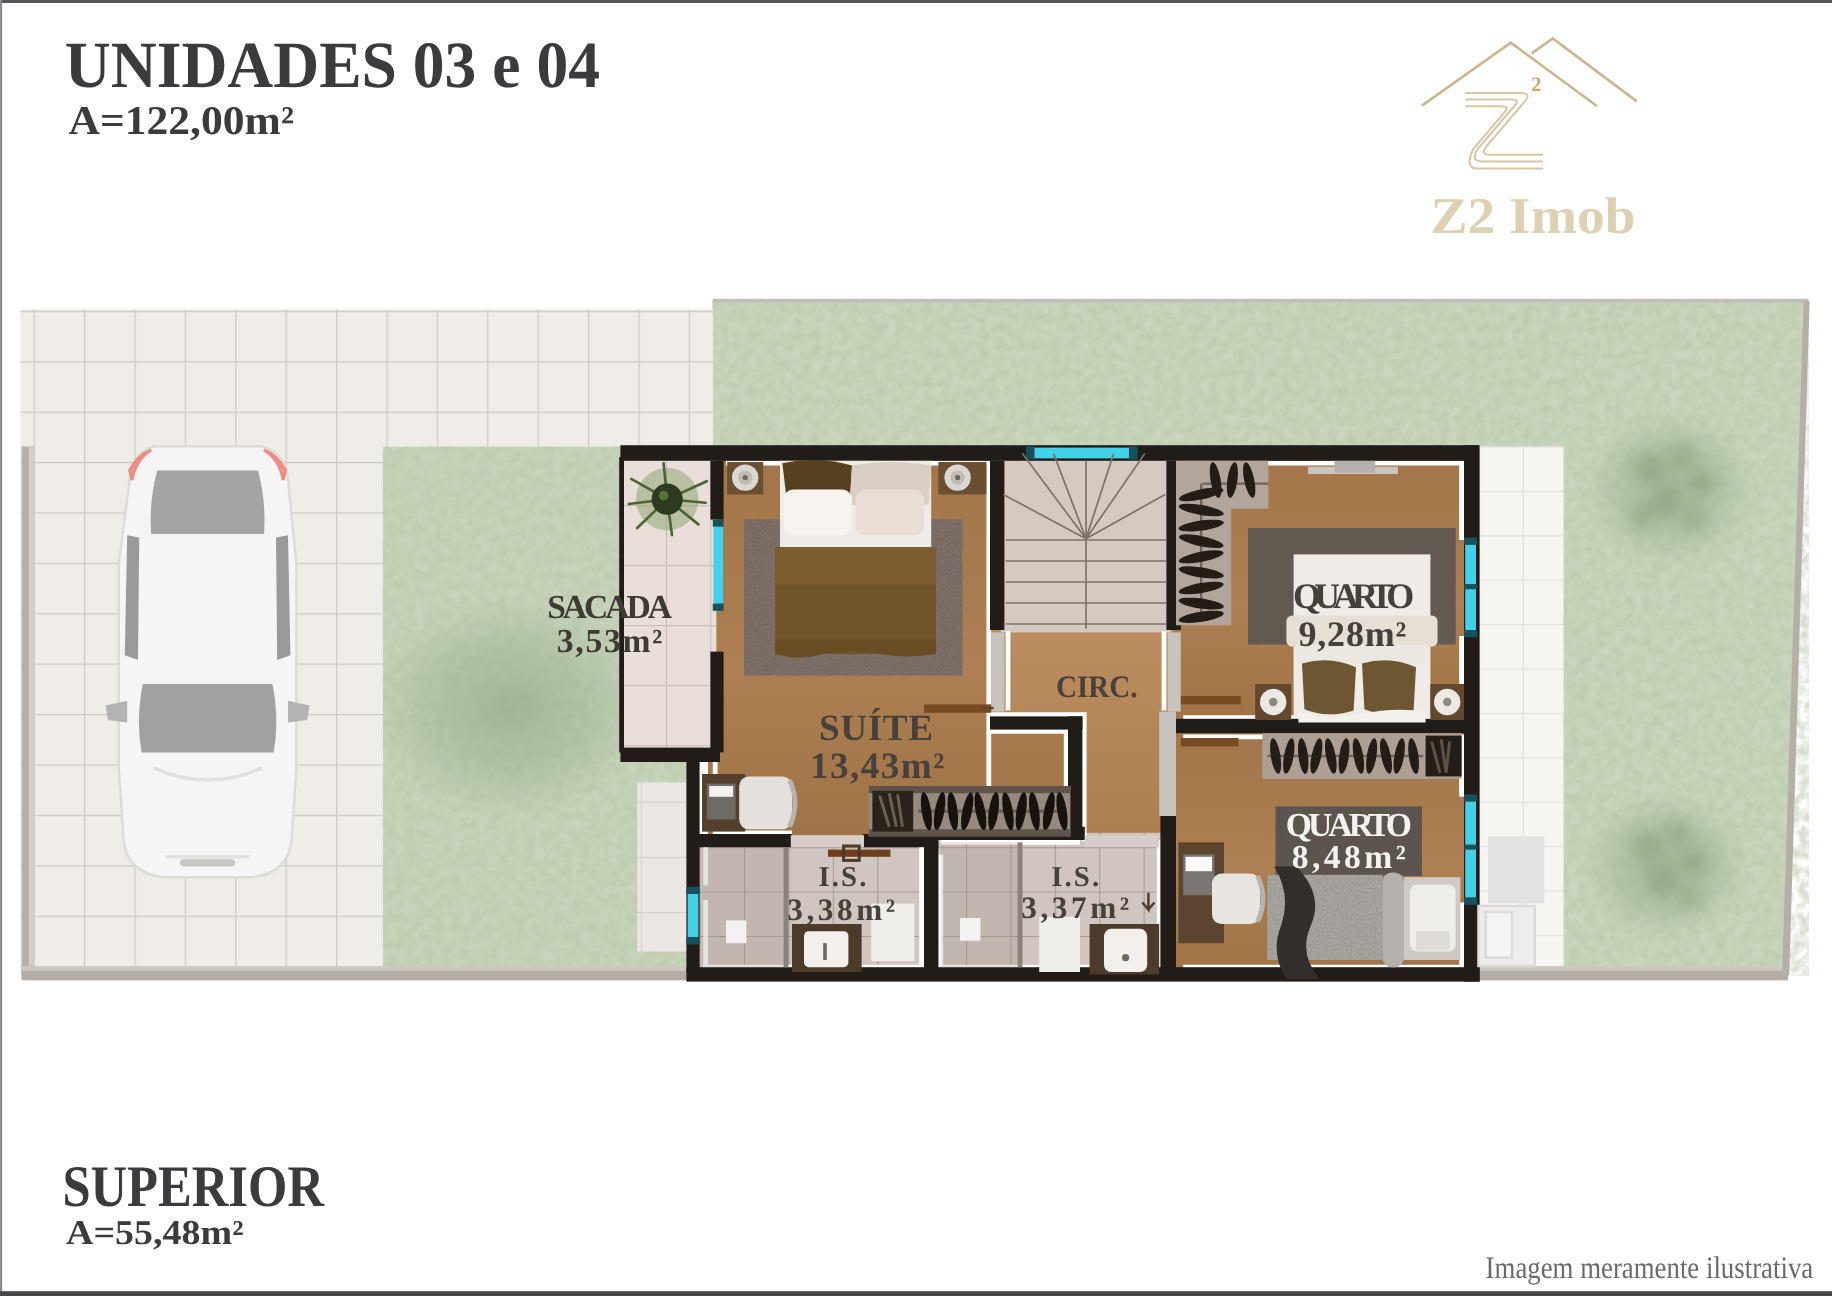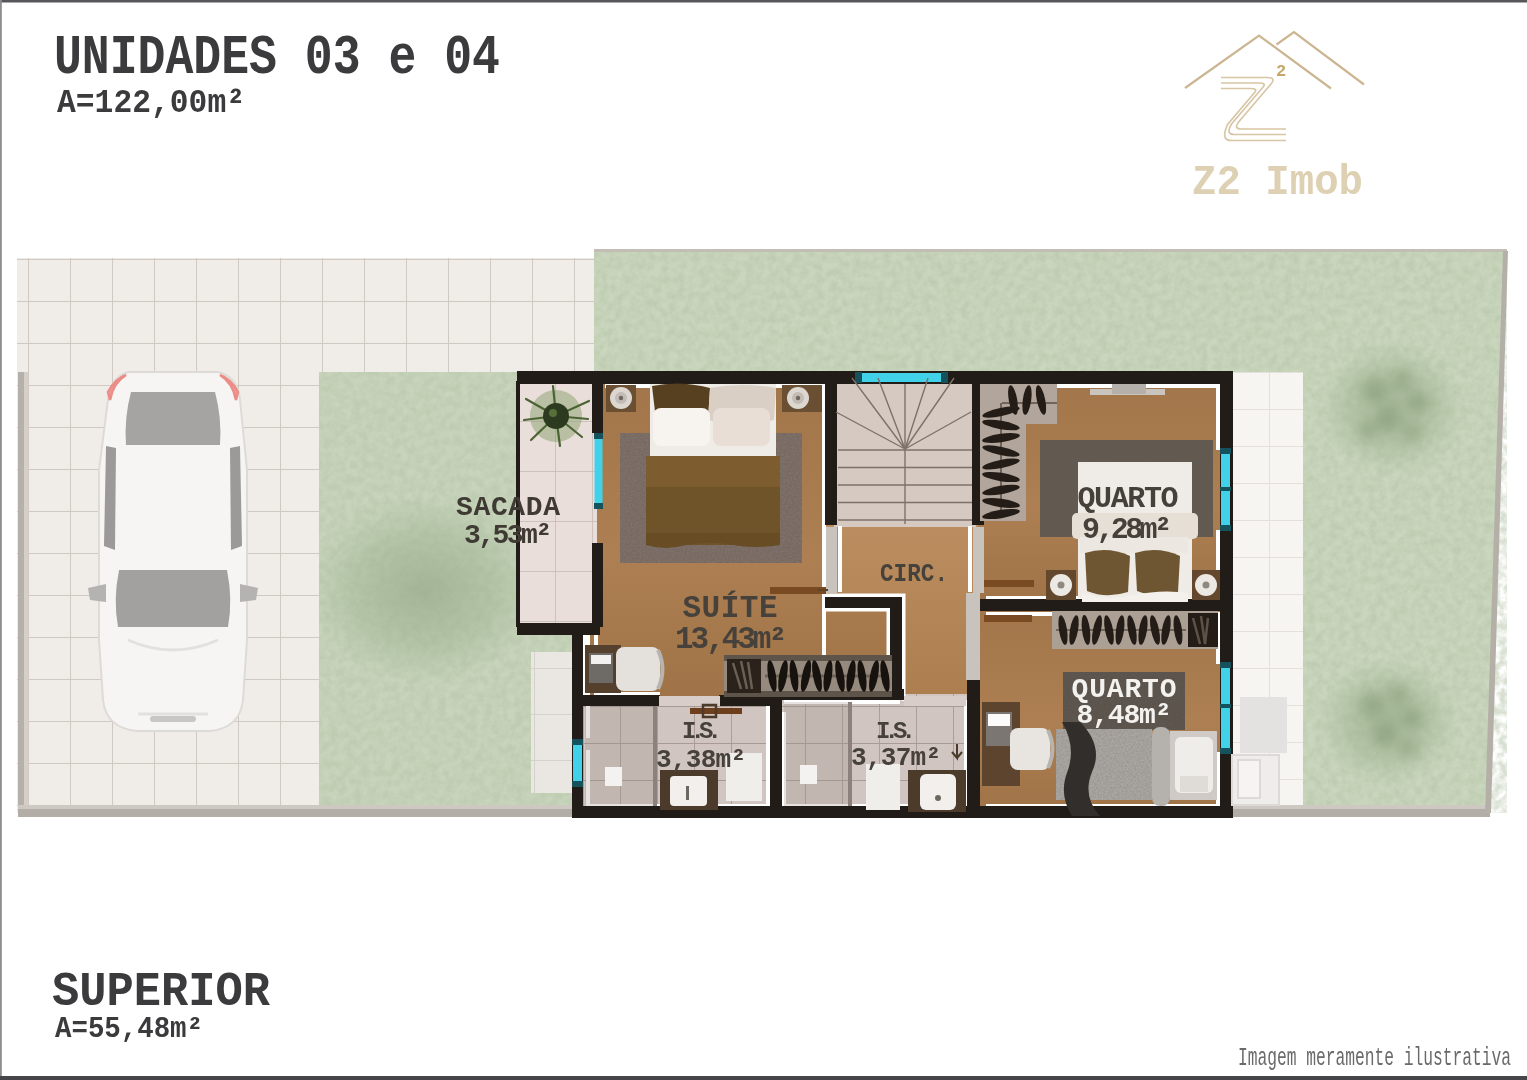--- a/index.html
+++ b/index.html
@@ -1,16 +1,16 @@
 <!DOCTYPE html>
 <html><head>
 <meta charset="utf-8">
 <style>
 html,body{margin:0;padding:0;background:#fff;}
-#page{position:relative;width:1527px;height:1080px;overflow:hidden;font-family:Liberation Mono, monospace;}
+#page{position:relative;width:1527px;height:1080px;overflow:hidden;font-family:Liberation Serif, serif;}
 svg{display:block}
 </style>
 </head>
 <body>
 <div id="page">
 <svg width="1527" height="1080" viewBox="0 0 1527 1080" xmlns="http://www.w3.org/2000/svg">
 <defs>
 <pattern id="patioTile" width="42" height="42" patternUnits="userSpaceOnUse" patternTransform="translate(28,259)">
   <rect width="42" height="42" fill="#f0ece8"></rect>
   <path d="M0 0H42M0 0V42" stroke="#cfc9c2" stroke-width="2" fill="none"></path>

